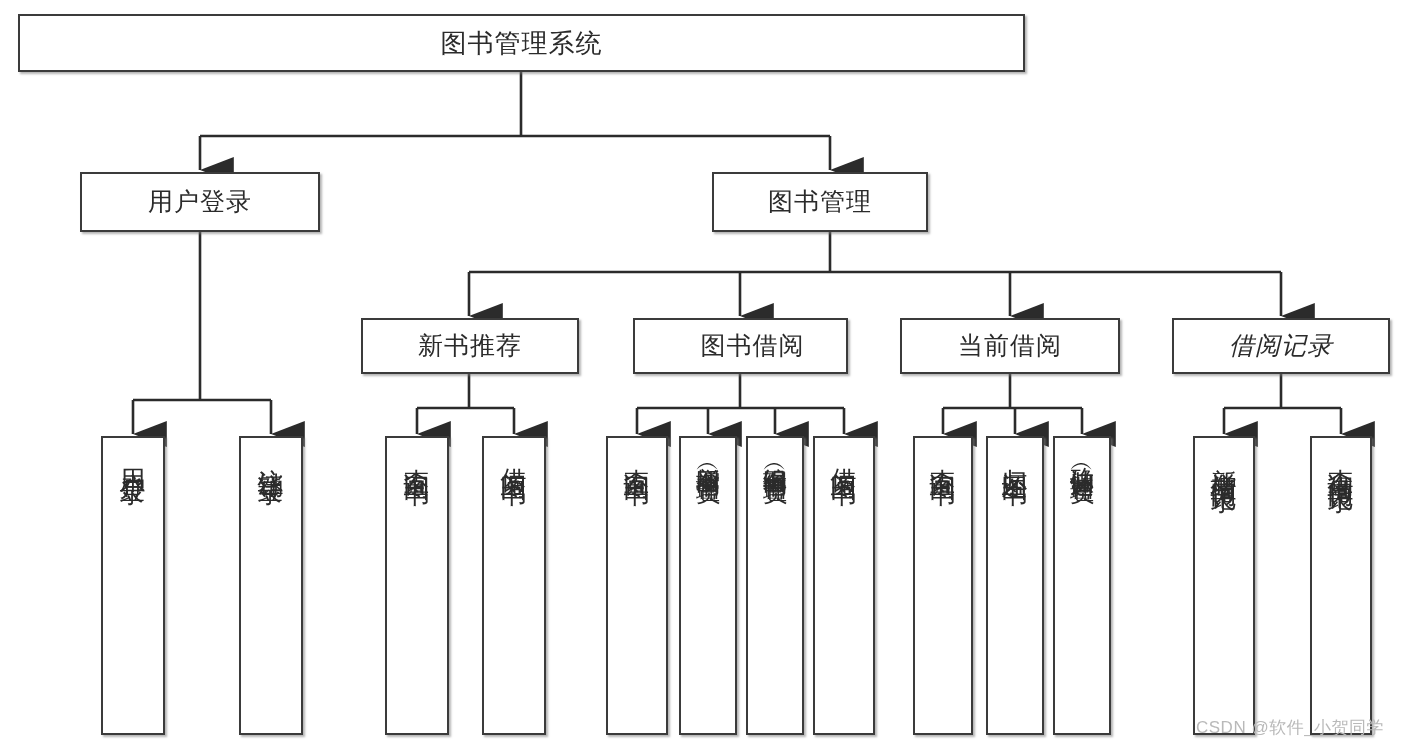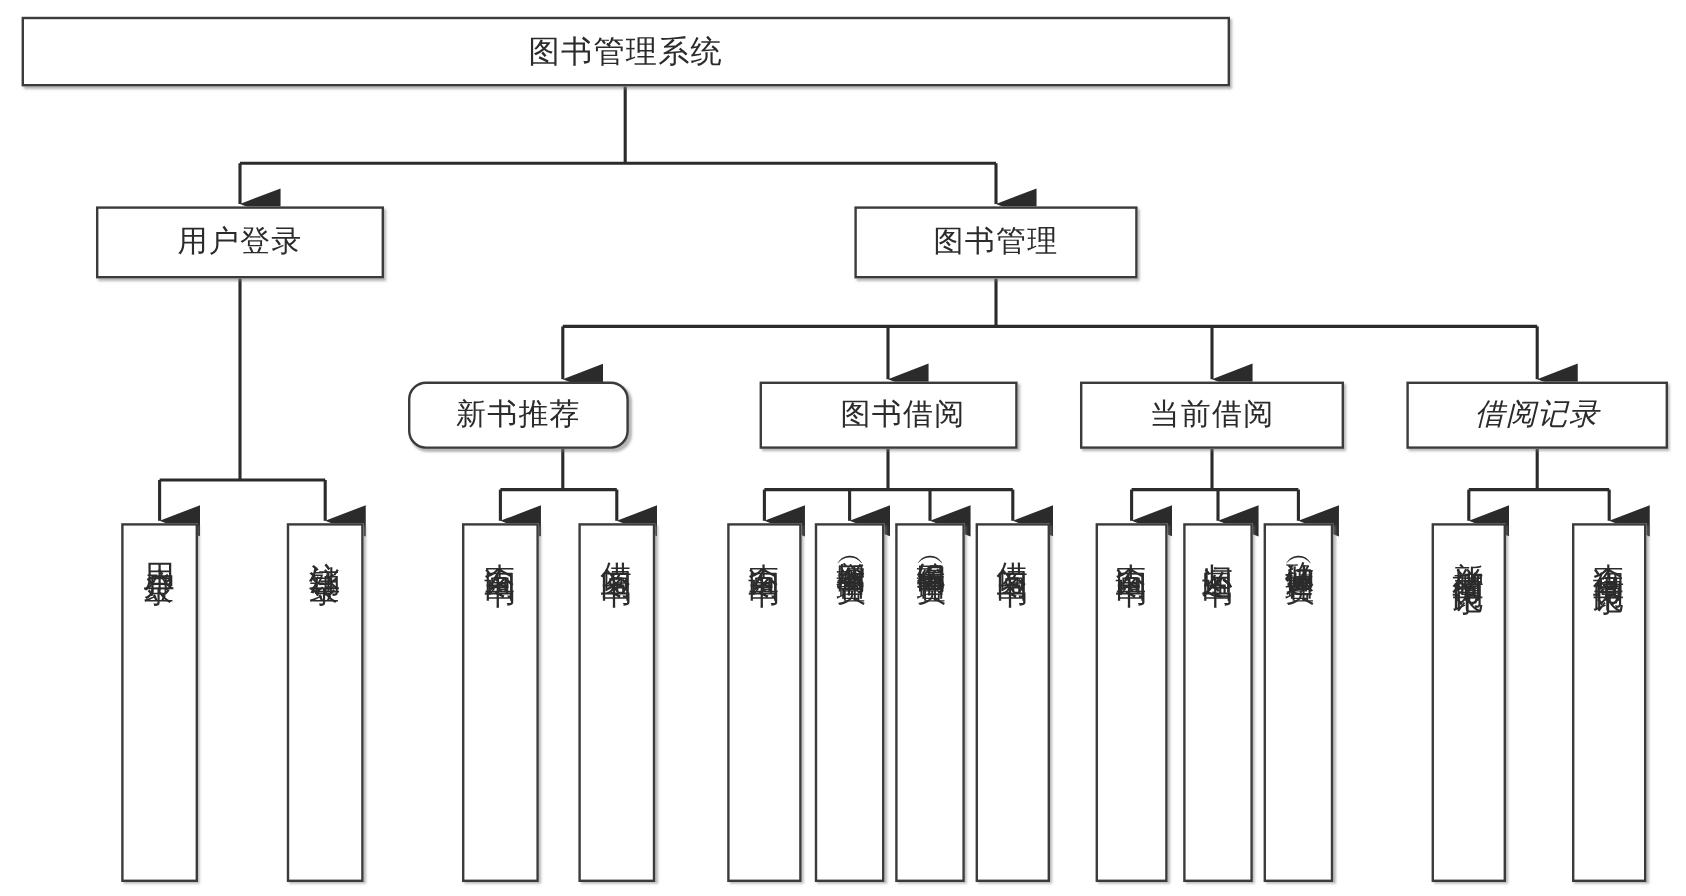--- a/index.html
+++ b/index.html
@@ -124,24 +124,24 @@
       </g>
   </svg>
 
   <div id="nodes-layer">
       <div class="node horiz root" style="left: 18px; top: 14px; width: 1007px; height: 58px;">
         <span class="node-label">图书管理系统</span>
       </div>
       <div class="node horiz" style="left: 80px; top: 172px; width: 240px; height: 60px;">
         <span class="node-label">用户登录</span>
       </div>
-      <div class="node horiz" style="left: 712px; top: 172px; width: 236px; height: 60px;">
+      <div class="node horiz" style="left: 712px; top: 172px; width: 216px; height: 60px;">
         <span class="node-label">图书管理</span>
       </div>
-      <div class="node horiz" style="left: 340px; top: 318px; width: 184px; height: 56px; border-radius: 15px;">
+      <div class="node horiz" style="left: 361px; top: 318px; width: 218px; height: 56px;">
         <span class="node-label">新书推荐</span>
       </div>
       <div class="node horiz" style="left: 633px; top: 318px; width: 215px; height: 56px; padding-left: 24px;">
         <span class="node-label">图书借阅</span>
       </div>
       <div class="node horiz" style="left: 900px; top: 318px; width: 220px; height: 56px; font-family: Liberation Serif, serif;">
         <span class="node-label">当前借阅</span>
       </div>
       <div class="node horiz" style="left: 1172px; top: 318px; width: 218px; height: 56px; font-style: italic;">
         <span class="node-label">借阅记录</span>
@@ -180,13 +180,14 @@
         <span class="node-label">确认归还（管理员）</span>
       </div>
       <div class="node vert" style="left: 1193px; top: 436px; width: 62px; height: 299px;">
         <span class="node-label">新增借阅记录</span>
       </div>
       <div class="node vert" style="left: 1310px; top: 436px; width: 62px; height: 299px;">
         <span class="node-label">查询借阅记录</span>
       </div>
     </div>
 
+  <div class="watermark" style="left: 1196px; top: 716px;">CSDN @软件_小贺同学</div>
 </div>
 
 </body></html>

